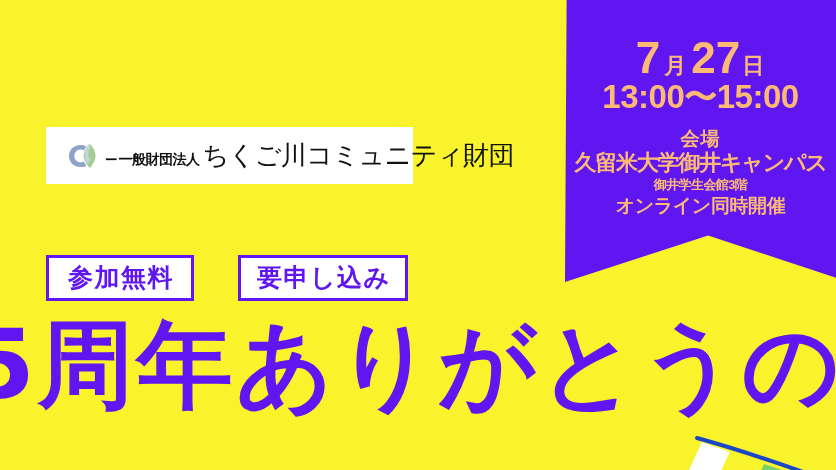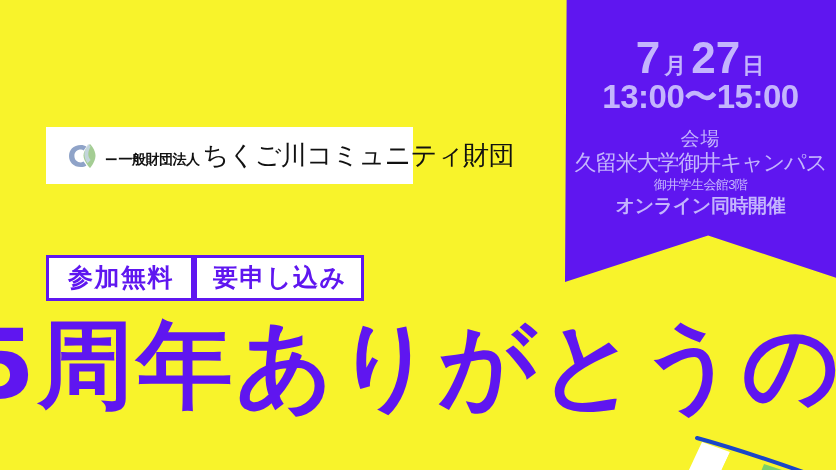--- a/index.html
+++ b/index.html
@@ -26,21 +26,21 @@
     background: #5F16F0;
     
     clip-path: polygon(0.6% 0%, 100% 0%, 100% 98.5%, 52.8% 83.5%, 0.0% 100%);
   }
   .ribbon-inner {
     position: absolute;
     top: 0;
     left: 0;
     width: 100%;
     height: 240px;
-    color: #c4b5fd;
+    color: #fdba74;
     text-align: center;
     box-sizing: border-box;
     padding: 0 6px;
   }
 
   .date-line {
     margin-top: 36px;
     line-height: 1;
     white-space: nowrap;
     font-weight: bold;
@@ -65,21 +65,21 @@
     font-size: 33px;
     font-weight: bold;
     line-height: 1.05;
     white-space: nowrap;
     letter-spacing: -0.5px;
   }
 
   .venue-block {
     margin-top: 12px;
     font-size: 19px;
-    font-weight: normal;
+    font-weight: bold;
     line-height: 1.22;
     letter-spacing: -0.6px;
     white-space: nowrap;
     text-align: center;
   }
   .venue-block .venue-head { letter-spacing: 1px; }
   .venue-block .venue-l2 { font-size: 22px; letter-spacing: -1.2px; }
   .venue-block .venue-l3 { font-size: 13px; letter-spacing: -0.6px; }
 
   .online-line {
@@ -131,20 +131,21 @@
     letter-spacing: -0.5px;
     margin-left: 3px;
   }
 
   
   .badges {
     position: absolute;
     left: 46px;
     top: 255px;
     display: flex;
+    gap: 44px;
     justify-content: space-between;
   }
   .badge {
     background: #ffffff;
     border: 3px solid #5F16F0;
     color: #5F16F0;
     font-size: 25px;
     font-weight: bold;
     letter-spacing: 1.5px;
     line-height: 1;

